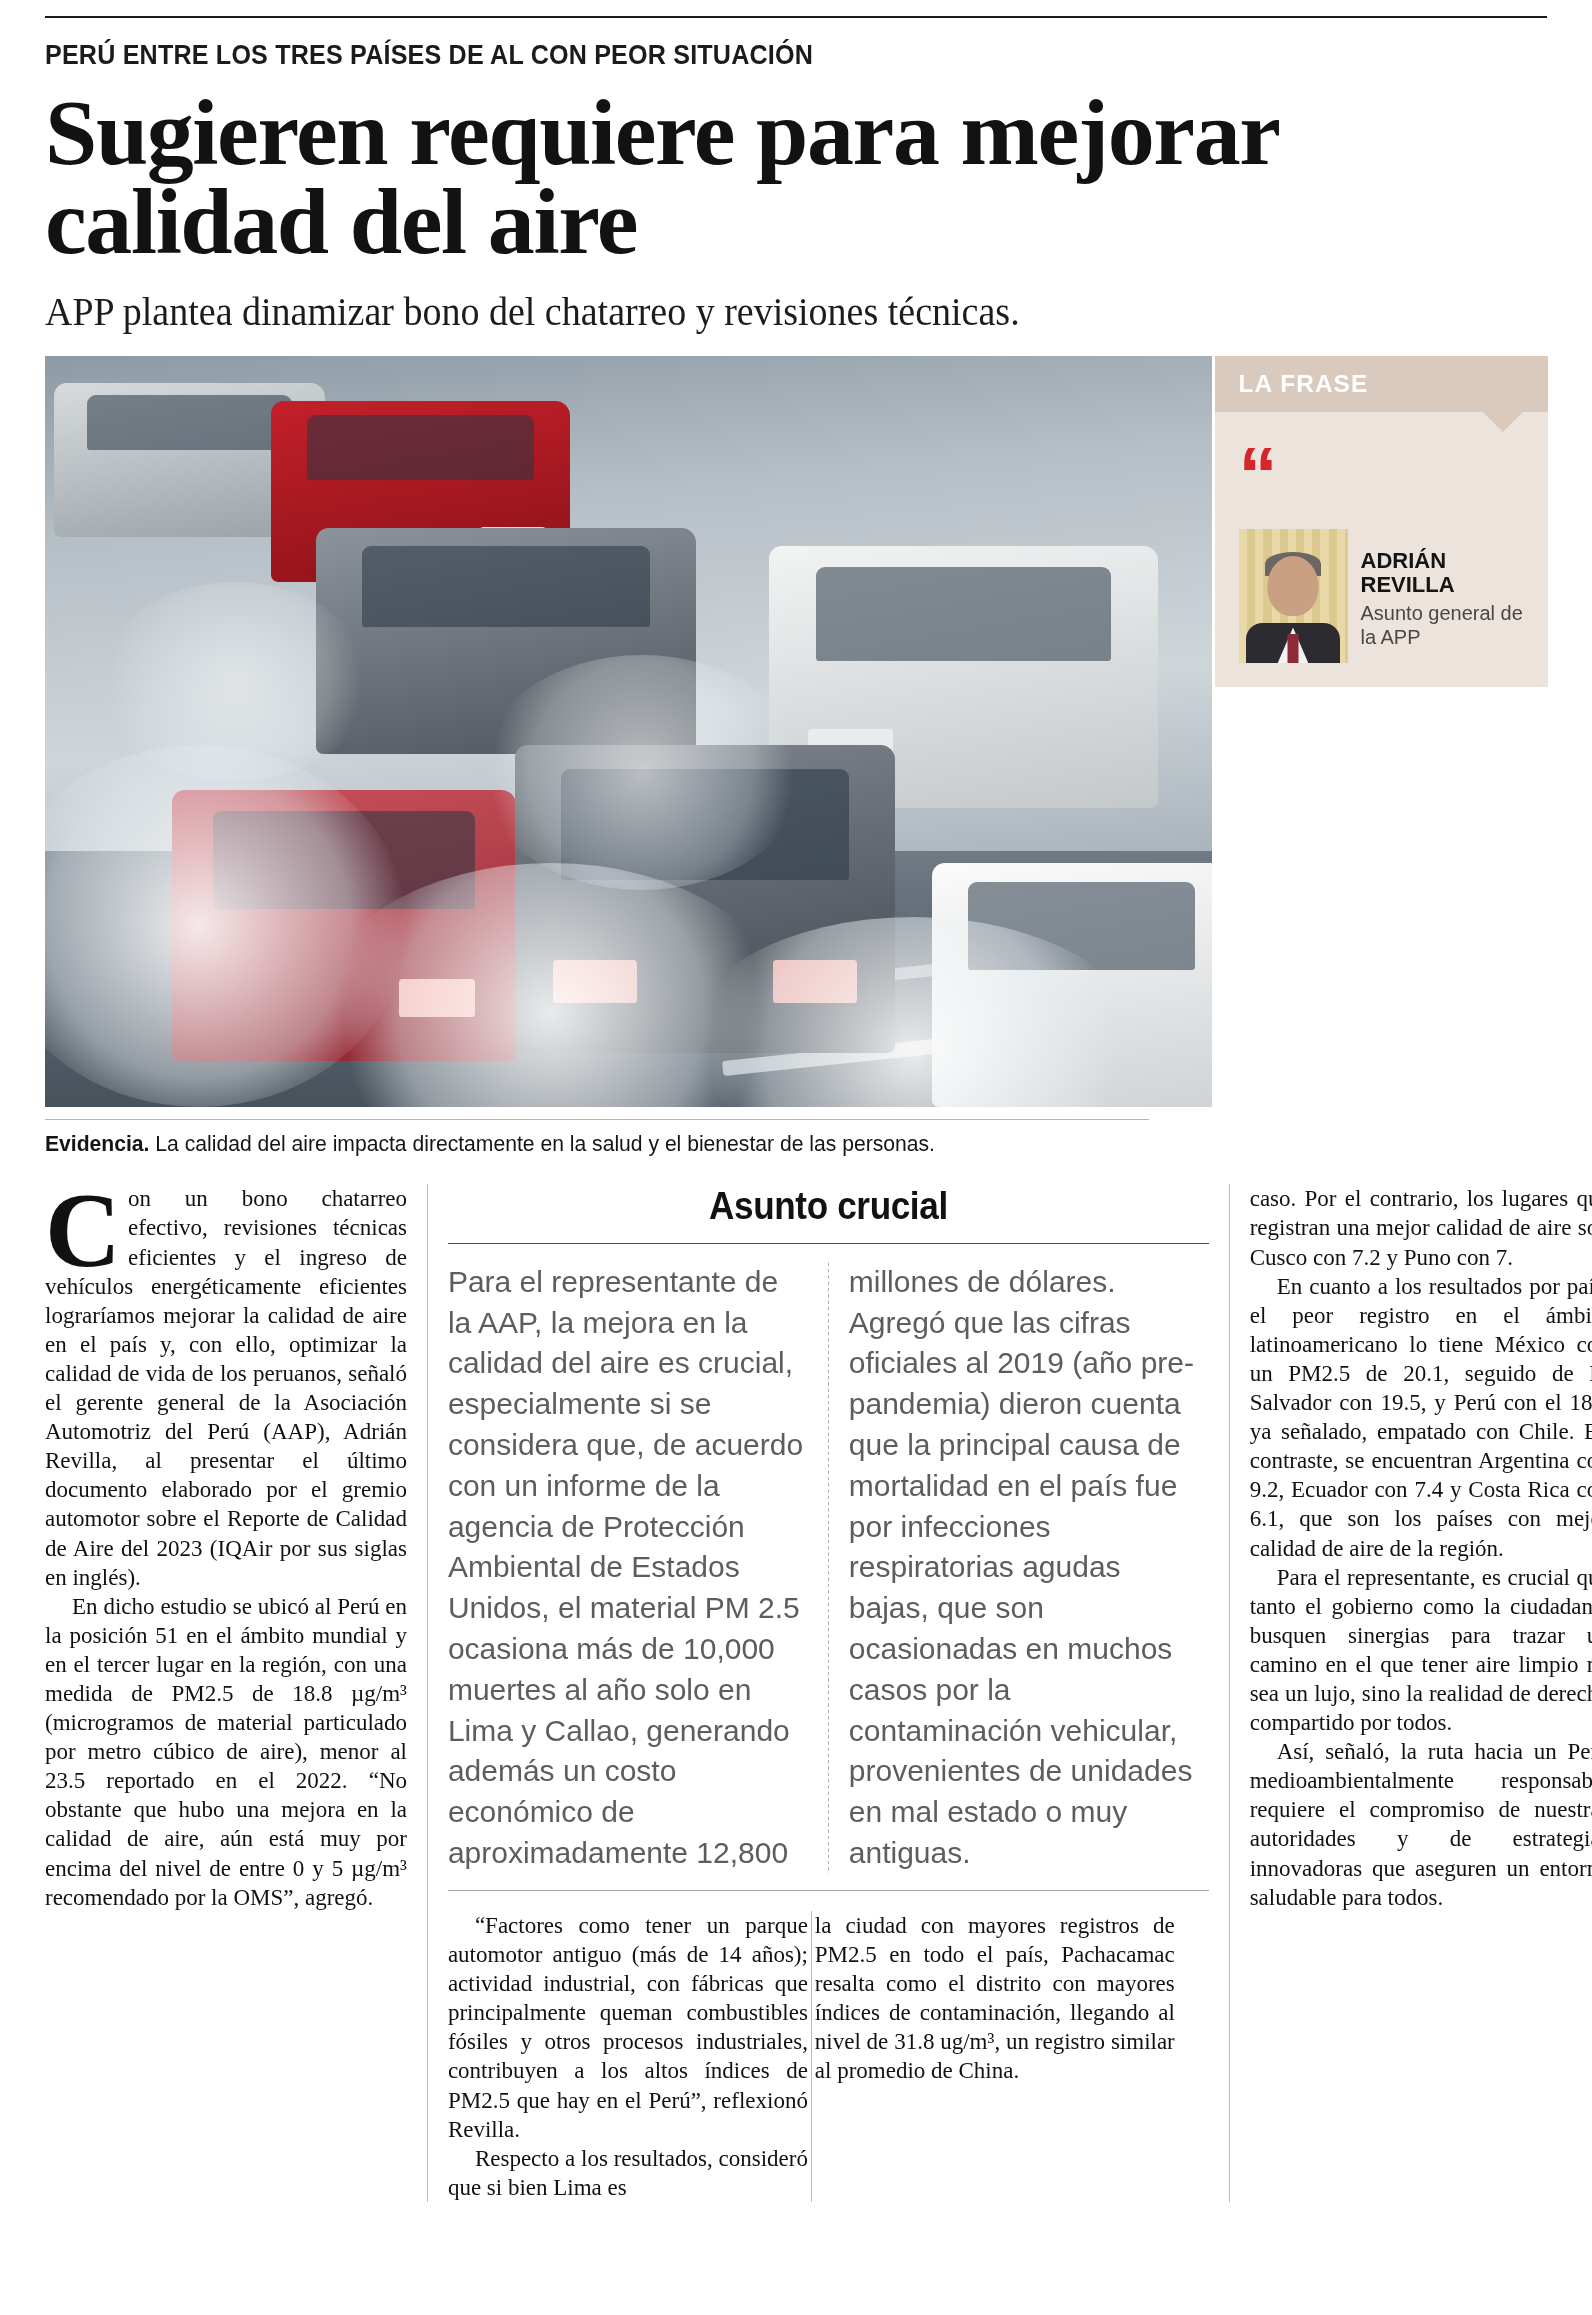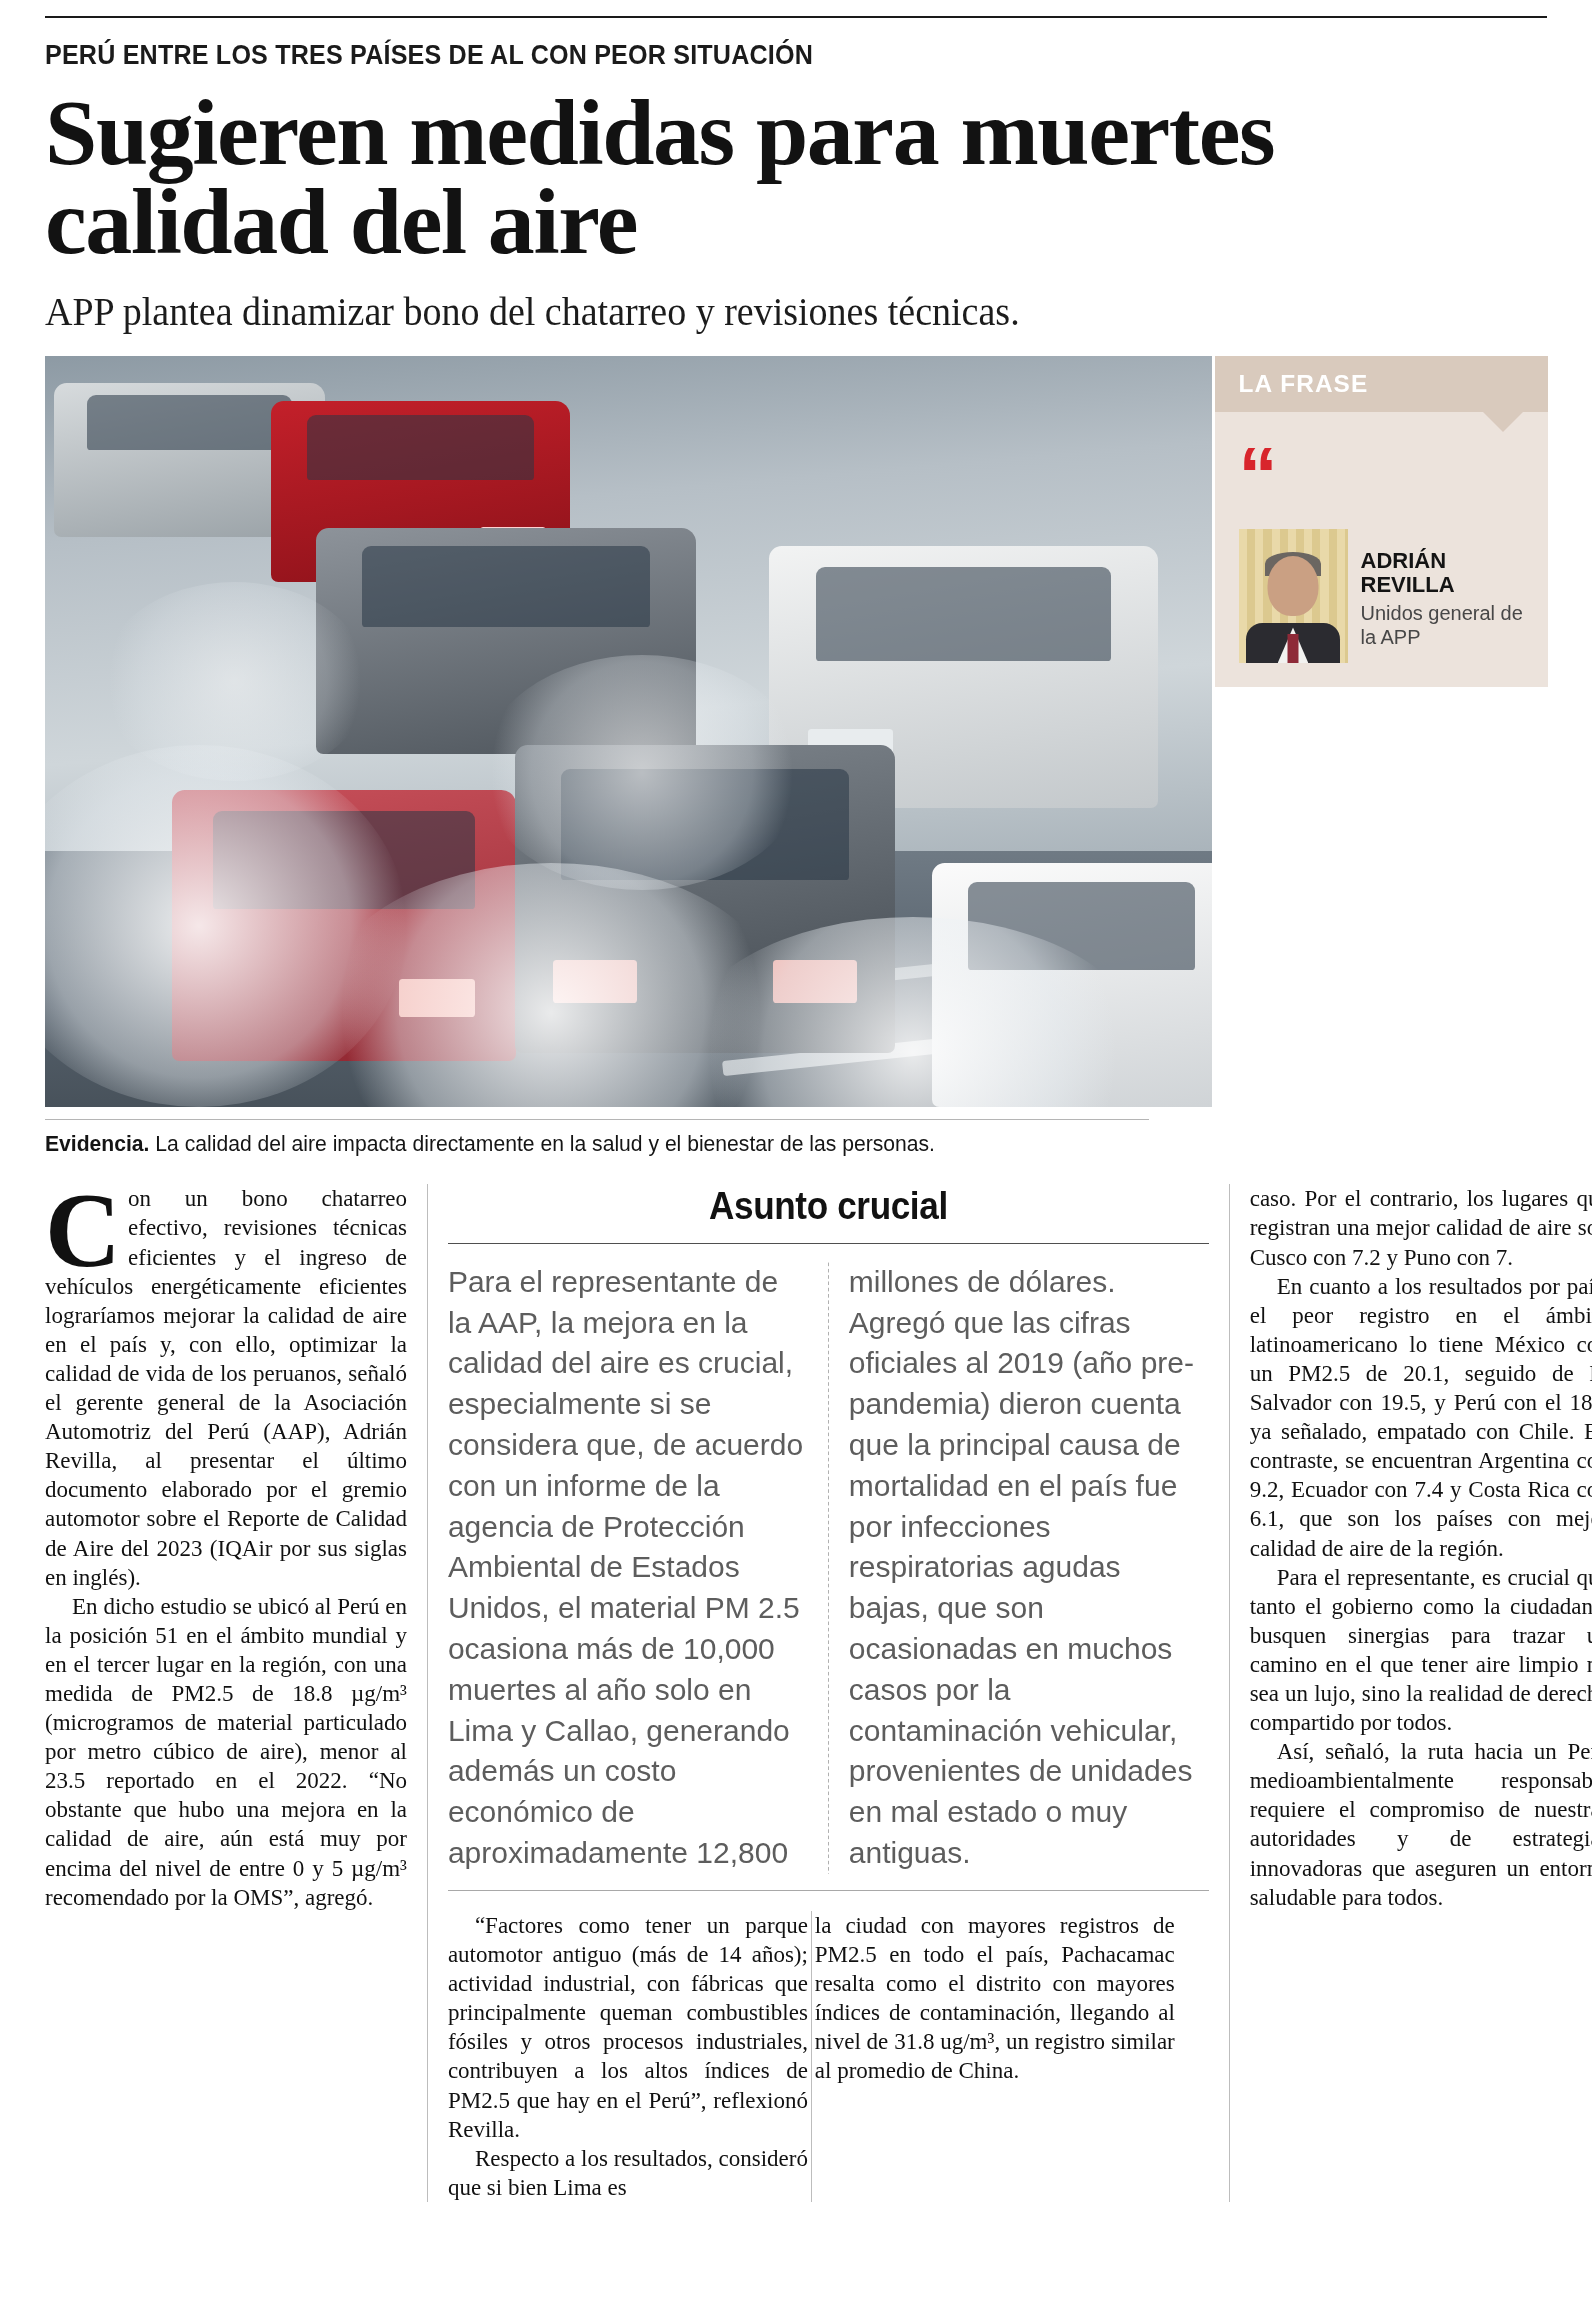--- a/index.html
+++ b/index.html
@@ -253,21 +253,21 @@
 </style>
 </head>
 <body>
 
 <div class="page">
 
   <div class="rule-top"></div>
 
   <div class="kicker">PERÚ ENTRE LOS TRES PAÍSES DE AL CON PEOR SITUACIÓN</div>
 
-  <h1 class="headline">Sugieren medidas para muertes calidad del aire</h1>
+  <h1 class="headline">Sugieren requiere para mejorar calidad del aire</h1>
 
   <div class="deck">APP plantea dinamizar bono del chatarreo y revisiones técnicas.</div>
 
   <div class="media-row">
 
     <div class="photo-wrap">
       <div class="photo">
         <div class="road"></div>
         <div class="lane"></div>
         <div class="lane2"></div>
@@ -320,21 +320,21 @@
         <div class="byline">
           <div class="avatar">
             <div class="hair"></div>
             <div class="head"></div>
             <div class="body"></div>
             <div class="shirt"></div>
             <div class="tie"></div>
           </div>
           <div class="byline-text">
             <div class="byline-name">ADRIÁN REVILLA</div>
-            <div class="byline-role">Unidos general de la APP</div>
+            <div class="byline-role">Asunto general de la APP</div>
           </div>
         </div>
       </div>
     </div>
   </div>
 
   <div class="body-grid">
 
     <div class="bodytext">
       <p class="dropcap noindent">Con un bono chatarreo efectivo, revisiones técnicas eficientes y el ingreso de vehículos energéticamente eficientes lograríamos mejorar la calidad de aire en el país y, con ello, optimizar la calidad de vida de los peruanos, señaló el gerente general de la Asociación Automotriz del Perú (AAP), Adrián Revilla, al presentar el último documento elaborado por el gremio automotor sobre el Reporte de Calidad de Aire del 2023 (IQAir por sus siglas en inglés).</p>

